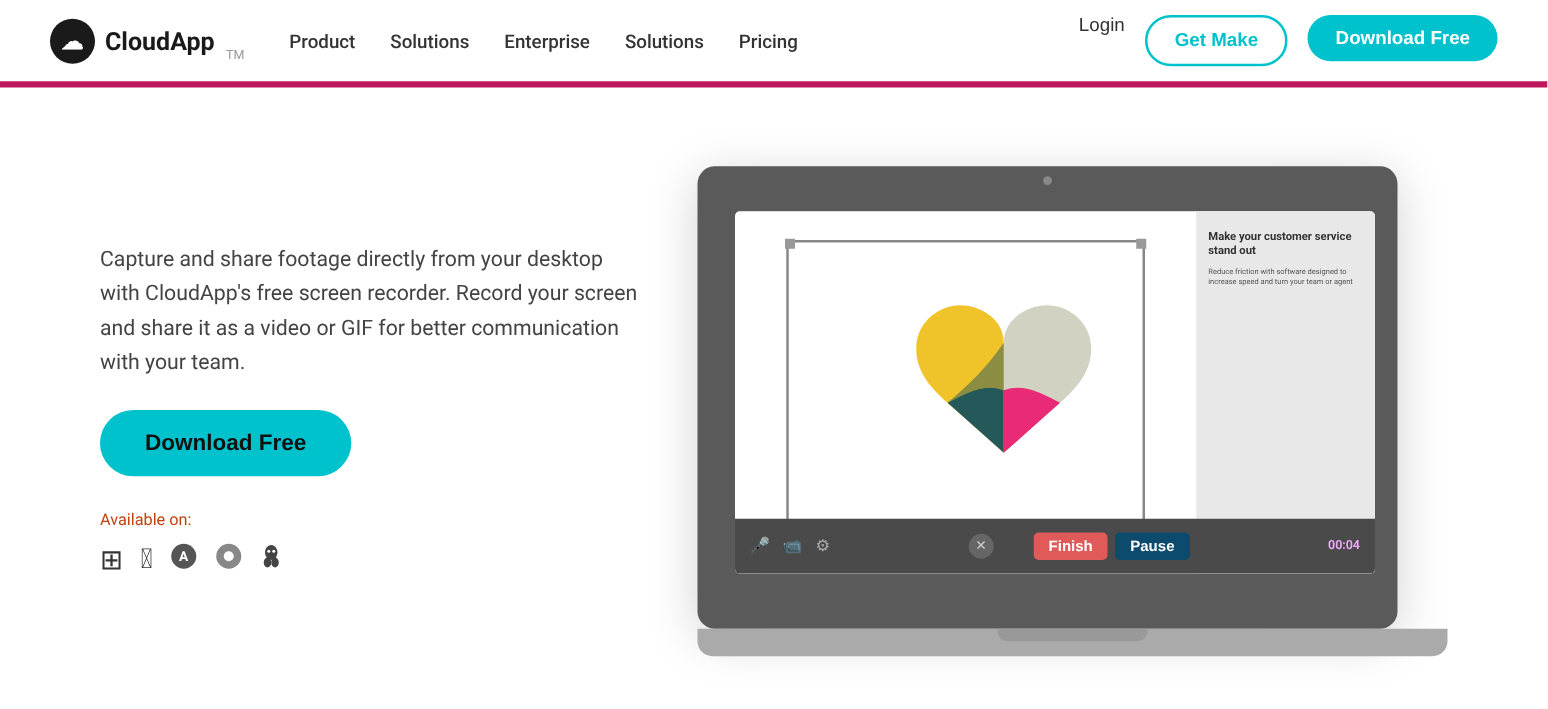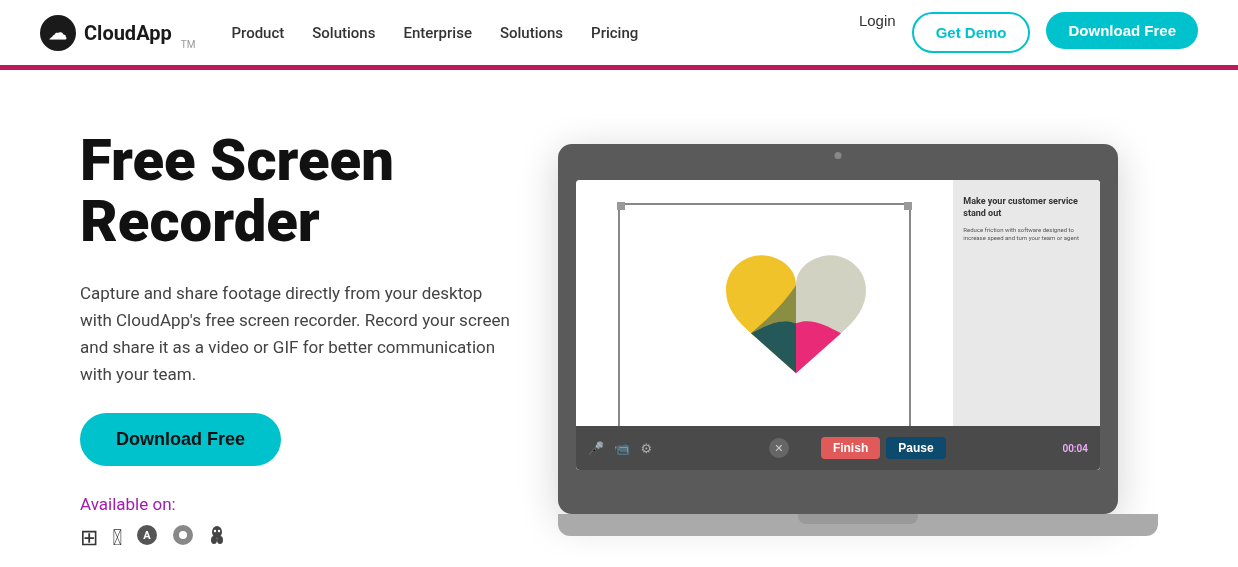--- a/index.html
+++ b/index.html
@@ -37,29 +37,29 @@
     }
     .hero-text { max-width: 480px; }
     .hero-title { font-size: 58px; font-weight: 900; line-height: 1.05; color: #111; margin-bottom: 28px; }
     .hero-desc { font-size: 17px; color: #444; line-height: 1.6; margin-bottom: 24px; max-width: 430px; }
     .btn-download-hero {
       display: inline-block; padding: 16px 36px; border-radius: 40px;
       background: #00c2cc; color: #111; font-size: 18px; font-weight: 800;
       border: none; cursor: pointer; text-decoration: none;
     }
     .available-on { margin-top: 28px; }
-    .available-label { font-size: 17px; color: #a21caf; margin-bottom: 10px; }
+    .available-label { font-size: 13px; color: #c2410c; margin-bottom: 10px; }
     .platform-icons { display: flex; align-items: center; gap: 14px; margin-top: 6px; }
     .platform-icon { font-size: 22px; color: #333; }
 
     
     .hero-visual { flex-shrink: 0; }
     .laptop-outer {
       width: 560px; height: 370px; background: #5a5a5a; border-radius: 14px;
-      position: relative; padding: 18px 18px 0 18px;
+      position: relative; padding: 18px 18px 0 30px;
       box-shadow: 0 8px 40px rgba(0,0,0,0.18);
     }
     .laptop-camera {
       width: 7px; height: 7px; background: #888; border-radius: 50%;
       margin: 0 auto 6px auto; position: absolute; top: 8px; left: 50%; transform: translateX(-50%);
     }
     .laptop-screen {
       width: 100%; height: 290px; background: #d0d0d0; border-radius: 4px;
       position: relative; overflow: hidden; margin-top: 18px;
     }
@@ -129,31 +129,27 @@
     <div class="nav-links">
       <a href="#">Product</a>
       <a href="#">Solutions</a>
       <a href="#">Enterprise</a>
       <a href="#">Solutions</a>
       <a href="#">Pricing</a>
     </div>
   </div>
   <div class="nav-right">
     <button class="btn-login">Login</button>
-    <button class="btn-demo">Get Demo</button>
+    <button class="btn-demo">Get Make</button>
     <button class="btn-download-nav">Download Free</button>
   </div>
 </nav>
 
 <section class="hero">
   <div class="hero-text">
-    <h1 class="hero-title">
-      <span>Free Screen</span><br>
-      <span>Recorder</span>
-    </h1>
     <p class="hero-desc">Capture and share footage directly from your desktop with CloudApp's free screen recorder. Record your screen and share it as a video or GIF for better communication with your team.</p>
     <button class="btn-download-hero">Download Free</button>
     <div class="available-on">
       <p class="available-label">Available on:</p>
       <div class="platform-icons">
         <span class="platform-icon" style="font-size:22px;">⊞</span>
         <span class="platform-icon" style="font-size:22px; font-weight:900;"></span>
         <span class="platform-icon" style="font-size:22px;">
           <svg width="22" height="22" viewBox="0 0 22 22">
               <circle cx="11" cy="11" r="10" fill="#555"></circle>

